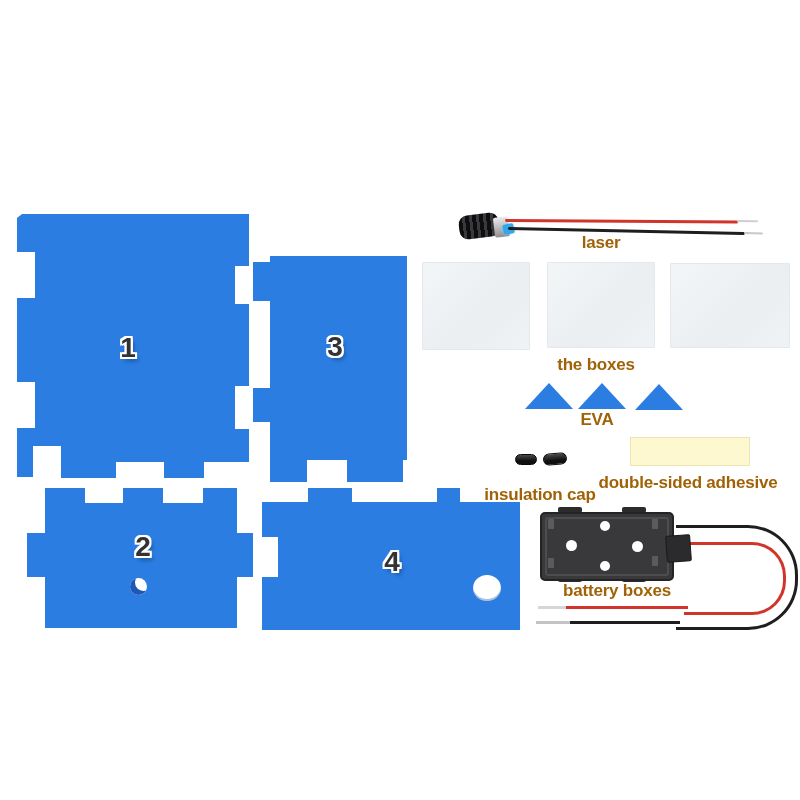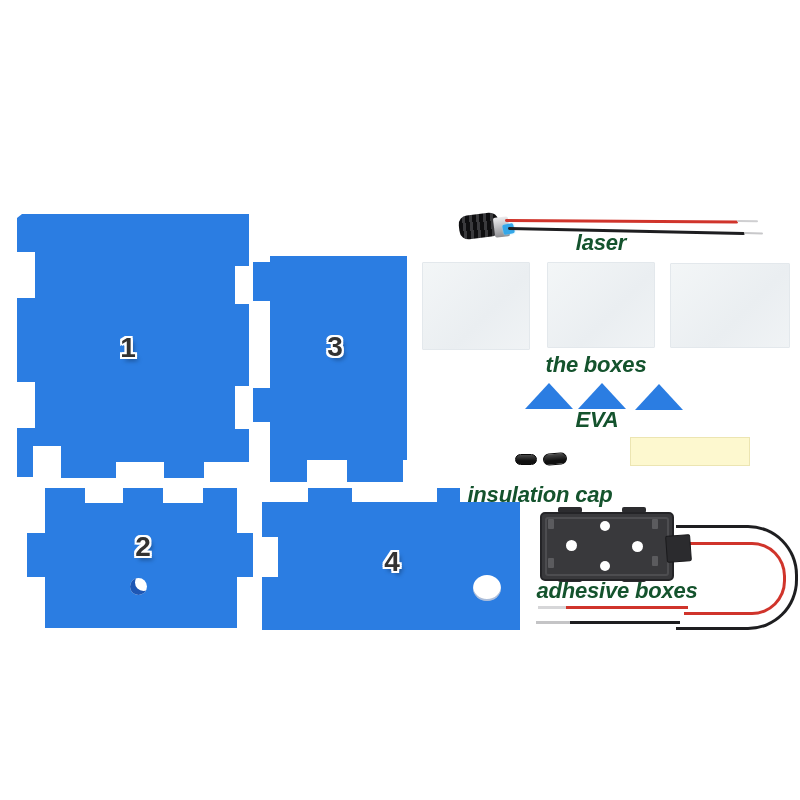--- a/index.html
+++ b/index.html
@@ -91,21 +91,21 @@
   .bh2{left:566px;top:540px;width:11px;height:11px;}
   .bh3{left:632px;top:541px;width:11px;height:11px;}
   .bh4{left:600px;top:561px;width:10px;height:10px;}
   .bcontact{position:absolute;width:6px;height:10px;background:#5b5b5e;border-radius:1px;}
   .bc1{left:548px;top:519px;} .bc2{left:548px;top:558px;}
   .bc3{left:652px;top:519px;} .bc4{left:652px;top:556px;}
   .bconn{left:666px;top:535px;width:23px;height:25px;background:#2b2b2e;border:1px solid #1a1a1c;
     border-radius:2px;transform:rotate(-4deg);}
   
   .lbl{position:absolute;transform:translateX(-50%);white-space:nowrap;
-    font-weight:700;font-size:22px;line-height:18px;color:#14532d;letter-spacing:-0.2px;font-style:italic;}
+    font-weight:700;font-size:17px;line-height:18px;color:#a16207;letter-spacing:-0.2px;}
   .lbl-laser{left:601px;top:234px;}
   .lbl-mirror{left:596px;top:356px;}
   .lbl-eva{left:597px;top:411px;}
   .lbl-cap{left:540px;top:474px;margin-top:12px;}
   .lbl-adh{left:688px;top:474px;}
   .lbl-bat{left:617px;top:582px;}
 </style>
 </head>
 <body>
 
@@ -146,20 +146,21 @@
   <div class="tri t1"></div>
   <div class="tri t2"></div>
   <div class="tri t3"></div>
   <div class="lbl lbl-eva">EVA</div>
 
   <div class="cap cap1"></div>
   <div class="cap cap2"></div>
   <div class="lbl lbl-cap">insulation cap</div>
 
   <div class="abs adhesive"></div>
+  <div class="lbl lbl-adh">double-sided adhesive</div>
 
   <div class="abs bwire-black"></div>
   <div class="abs bwire-red"></div>
   <div class="abs red-ext"></div>
   <div class="abs red-tip"></div>
   <div class="abs black-ext"></div>
   <div class="abs black-tip"></div>
   <div class="abs btab bt1"></div>
   <div class="abs btab bt2"></div>
   <div class="abs btab bt3"></div>
@@ -169,15 +170,15 @@
   </div>
   <div class="abs bcontact bc1"></div>
   <div class="abs bcontact bc2"></div>
   <div class="abs bcontact bc3"></div>
   <div class="abs bcontact bc4"></div>
   <div class="abs bhole bh1"></div>
   <div class="abs bhole bh2"></div>
   <div class="abs bhole bh3"></div>
   <div class="abs bhole bh4"></div>
   <div class="abs bconn"></div>
-  <div class="lbl lbl-bat">adhesive boxes</div>
+  <div class="lbl lbl-bat">battery boxes</div>
 
 </div>
 
 </body></html>

